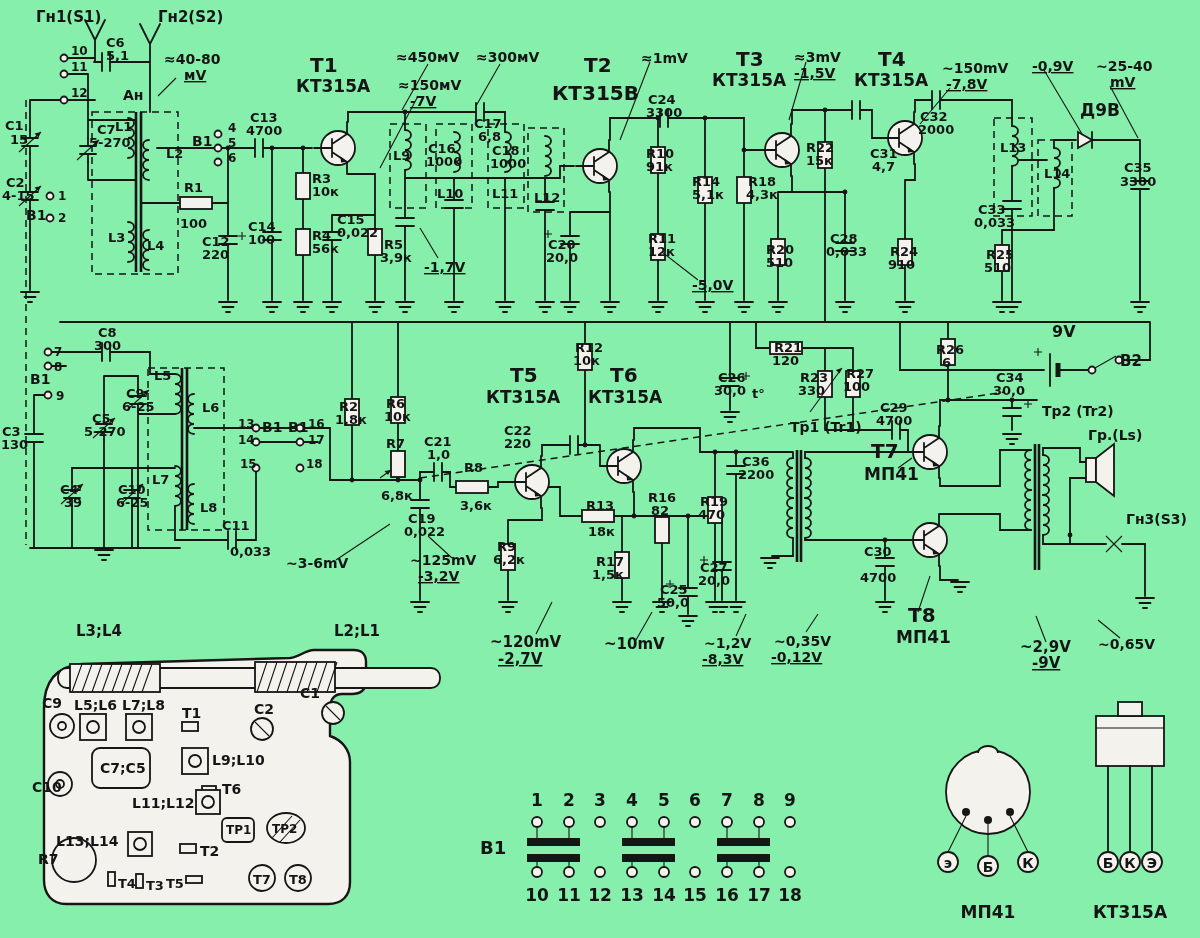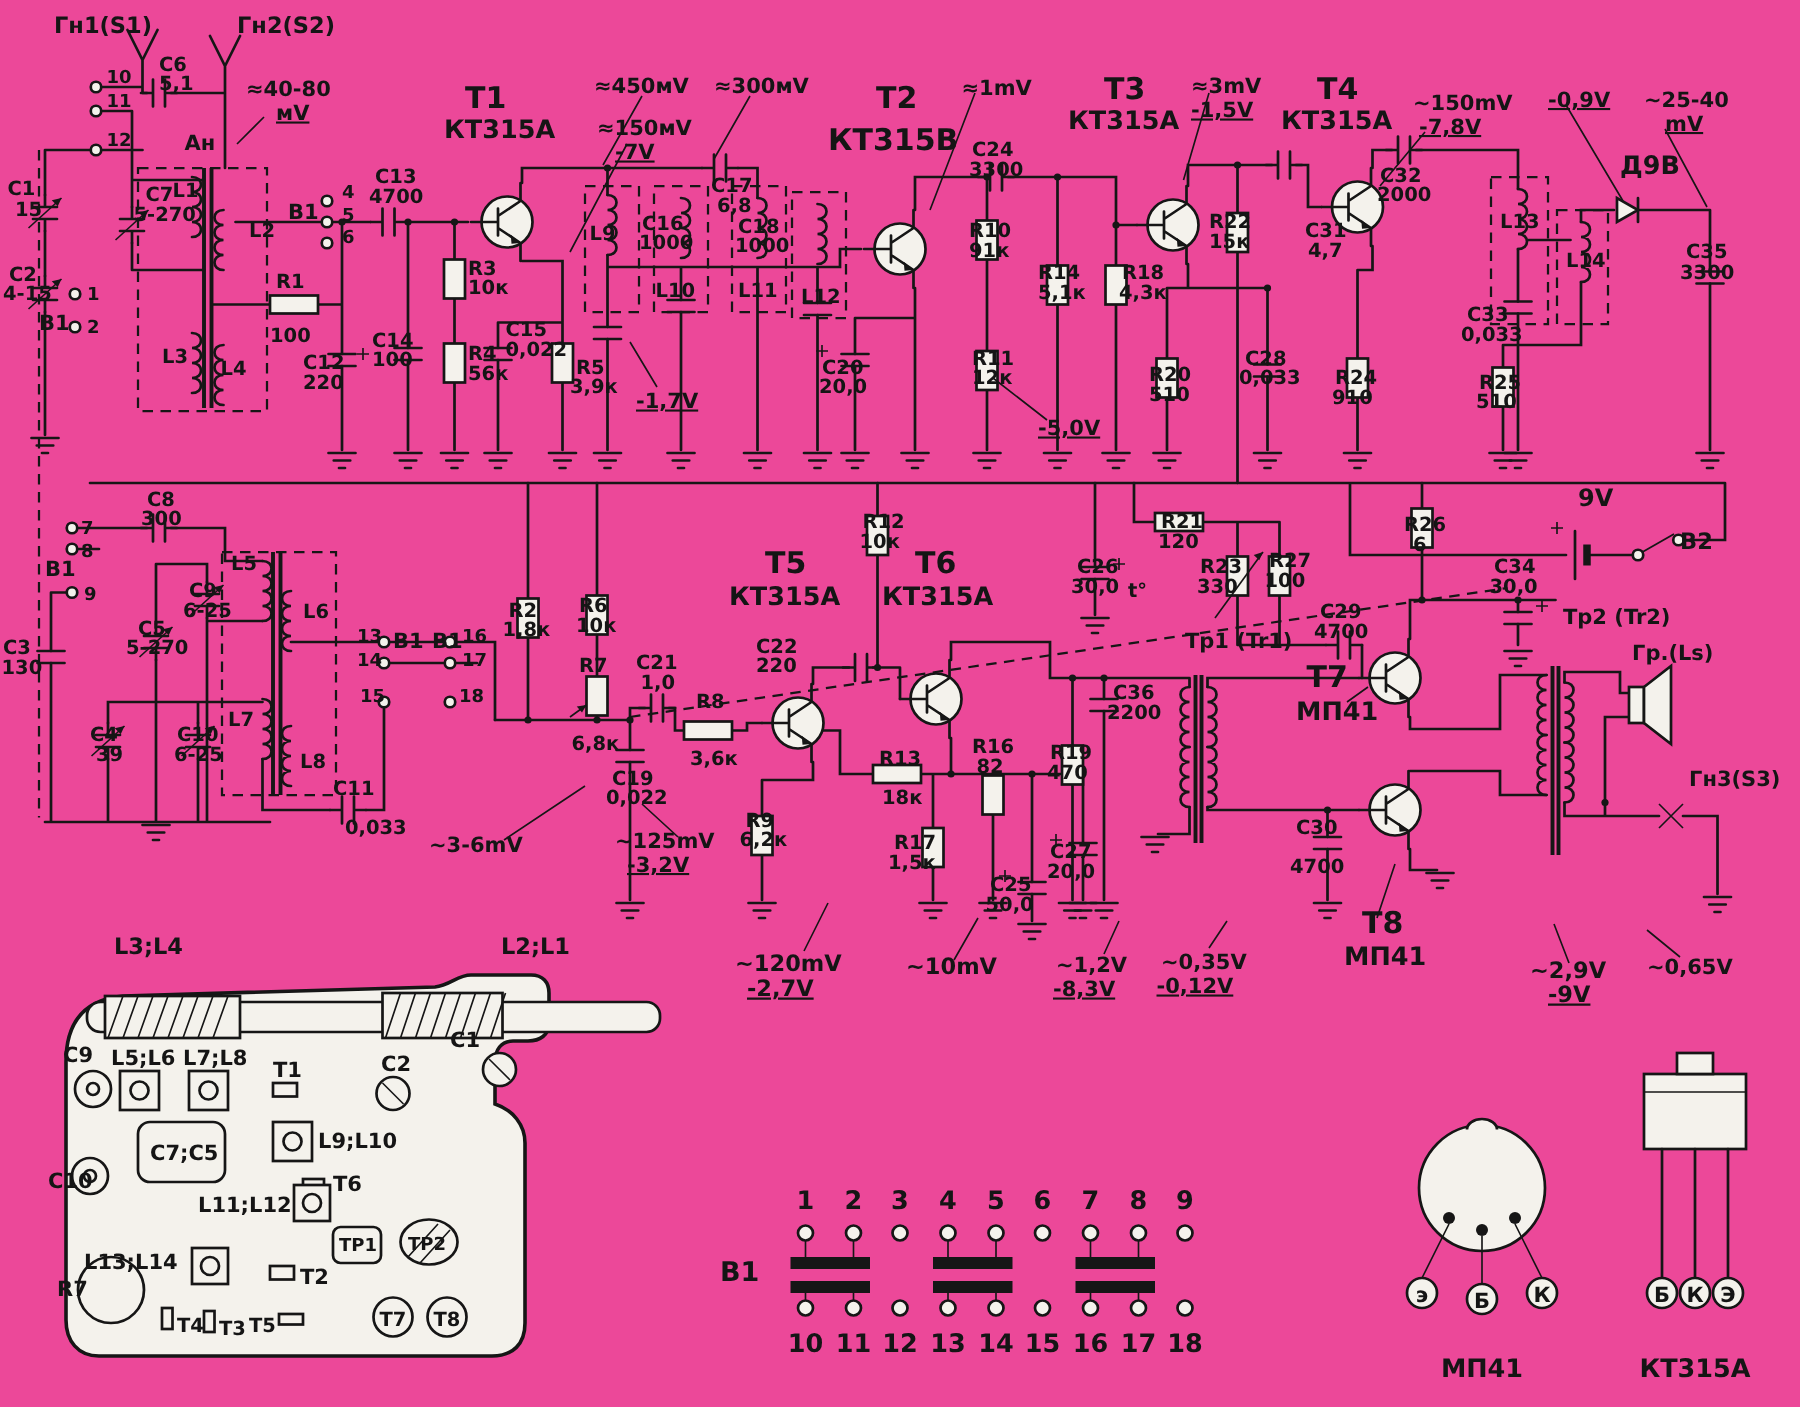--- a/index.html
+++ b/index.html
@@ -1,16 +1,16 @@
 <!DOCTYPE html>
 <html><head>
 <meta charset="utf-8">
 <style>
   html,body{margin:0;padding:0;background:#d8d6d0;}
-  .page{width:1200px;height:938px;background:#ec4899;position:relative;overflow:hidden;
+  .page{width:1200px;height:938px;background:#86efac;position:relative;overflow:hidden;
         font-family:"DejaVu Sans", sans-serif;}
   svg{display:block;}
   svg text{fill:#151515;font-family:"DejaVu Sans", sans-serif;font-weight:bold;}.s12{font-size:12px}.s13{font-size:13px}.s14{font-size:14px}
   .s15{font-size:15px}.s16{font-size:16px}.s17{font-size:17px}.s18{font-size:18px}.s20{font-size:20px}
   .u{text-decoration:underline}
   .mid{text-anchor:middle}
   .w{stroke:#161616;stroke-width:1.8;fill:none;stroke-linecap:round}
   .w2{stroke:#161616;stroke-width:2.6;fill:none}
   .bat{stroke:#161616;stroke-width:5;fill:none}
   .thin{stroke:#161616;stroke-width:1.1;fill:none}

